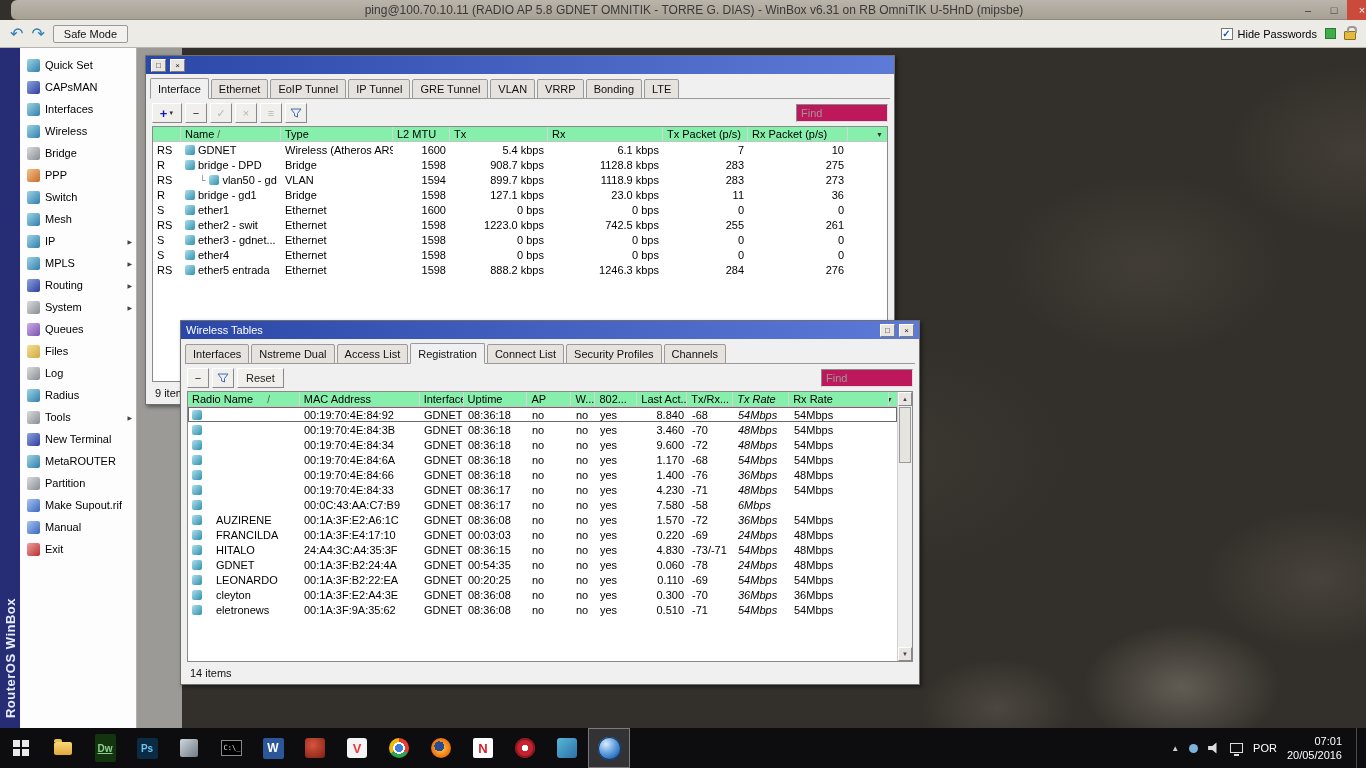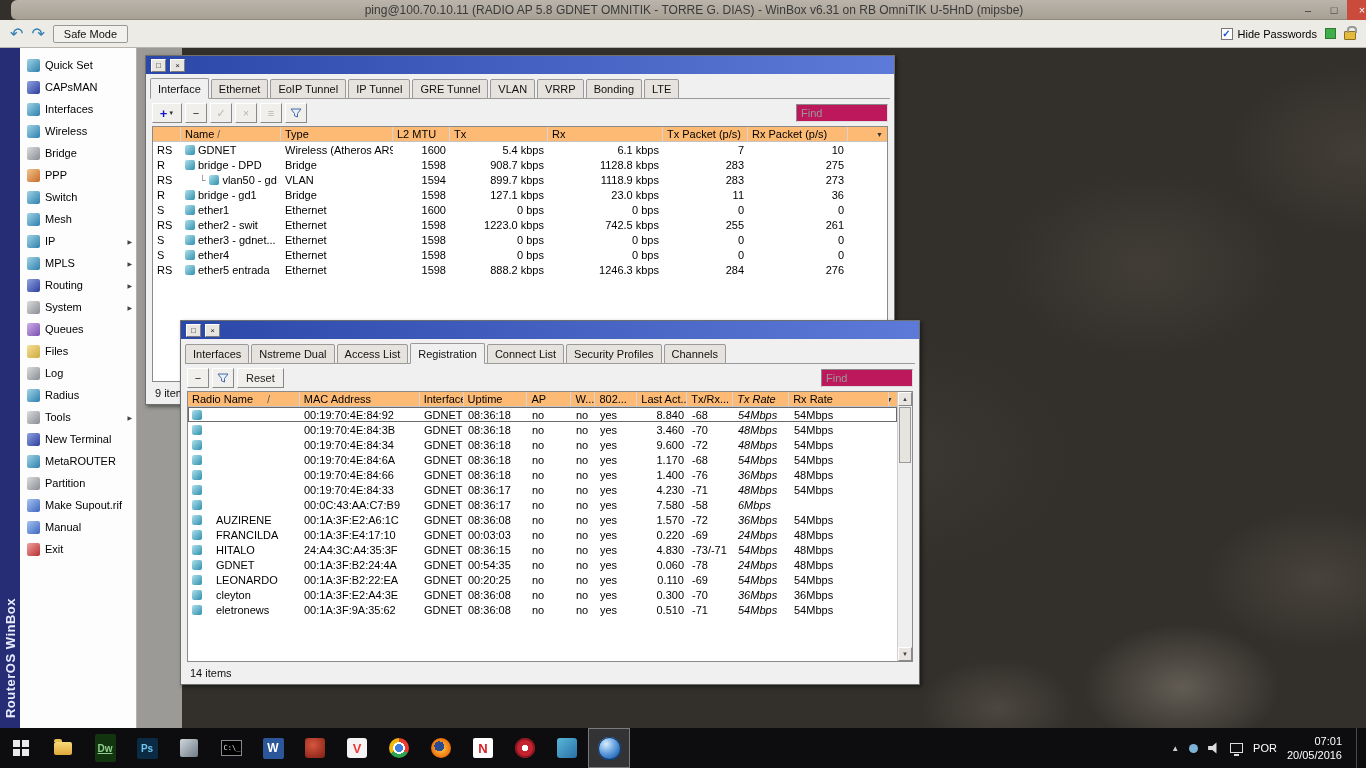--- a/index.html
+++ b/index.html
@@ -75,21 +75,21 @@
   .tbtn .caret{font-size:6px;color:#333;}
   .tbtn.dis{color:#b5b5b5;}
   .tbtn.reset{padding:0 8px;gap:4px;}
   .find{margin-left:auto;width:92px;height:18px;border:1px solid;border-color:#8a8a8a #ddd #ddd #8a8a8a;
     padding:0 4px;font:inherit;background:#be185d;}
   .find::placeholder{color:#999;}
   .wstatus{position:absolute;left:7px;bottom:3px;color:#111;}
 
   
   .grid{position:absolute;left:4px;right:4px;top:50px;bottom:20px;border:1px solid #8a8a8a;background:#fff;overflow:hidden;}
-  .ghead{display:flex;background:#fdba74;border-bottom:1px solid #c4c4c4;height:15px;}
+  .ghead{display:flex;background:#86efac;border-bottom:1px solid #c4c4c4;height:15px;}
   .gh{padding:1px 4px;border-right:1px solid #d5d5d5;white-space:nowrap;overflow:hidden;display:flex;align-items:center;gap:3px;}
   .gh.last{flex:1;border-right:none;justify-content:flex-end;}
   .dd{font-size:7px;color:#333;}
   .sort{color:#555;font-size:10px;}
   .grow{display:flex;height:15px;align-items:center;}
   .gc{padding:0 4px;white-space:nowrap;overflow:hidden;}
   .grow.sel{outline:1px solid #6a6a6a;outline-offset:-1px;}
   .ifico{display:inline-block;width:10px;height:10px;border-radius:2px;background:linear-gradient(135deg,#aee0ec,#2f8fae);flex:none;}
 
   .if-flag{width:28px;}
@@ -515,20 +515,21 @@
                   <span class="gc if-rxp">276</span>
                 </div>
               </div>
           </div>
           <div class="wstatus">9 items</div>
         </div>
       </section>
 
       <section class="win wifi">
         <header class="wtitle">
+          <span class="t">Wireless Tables</span>
           <span class="wc">□</span>
           <span class="wc">×</span>
         </header>
         <div class="wbody">
           <div class="tabs">
 
           <span class="tab">
                 <span>Interfaces</span>
               </span>
               <span class="tab">

